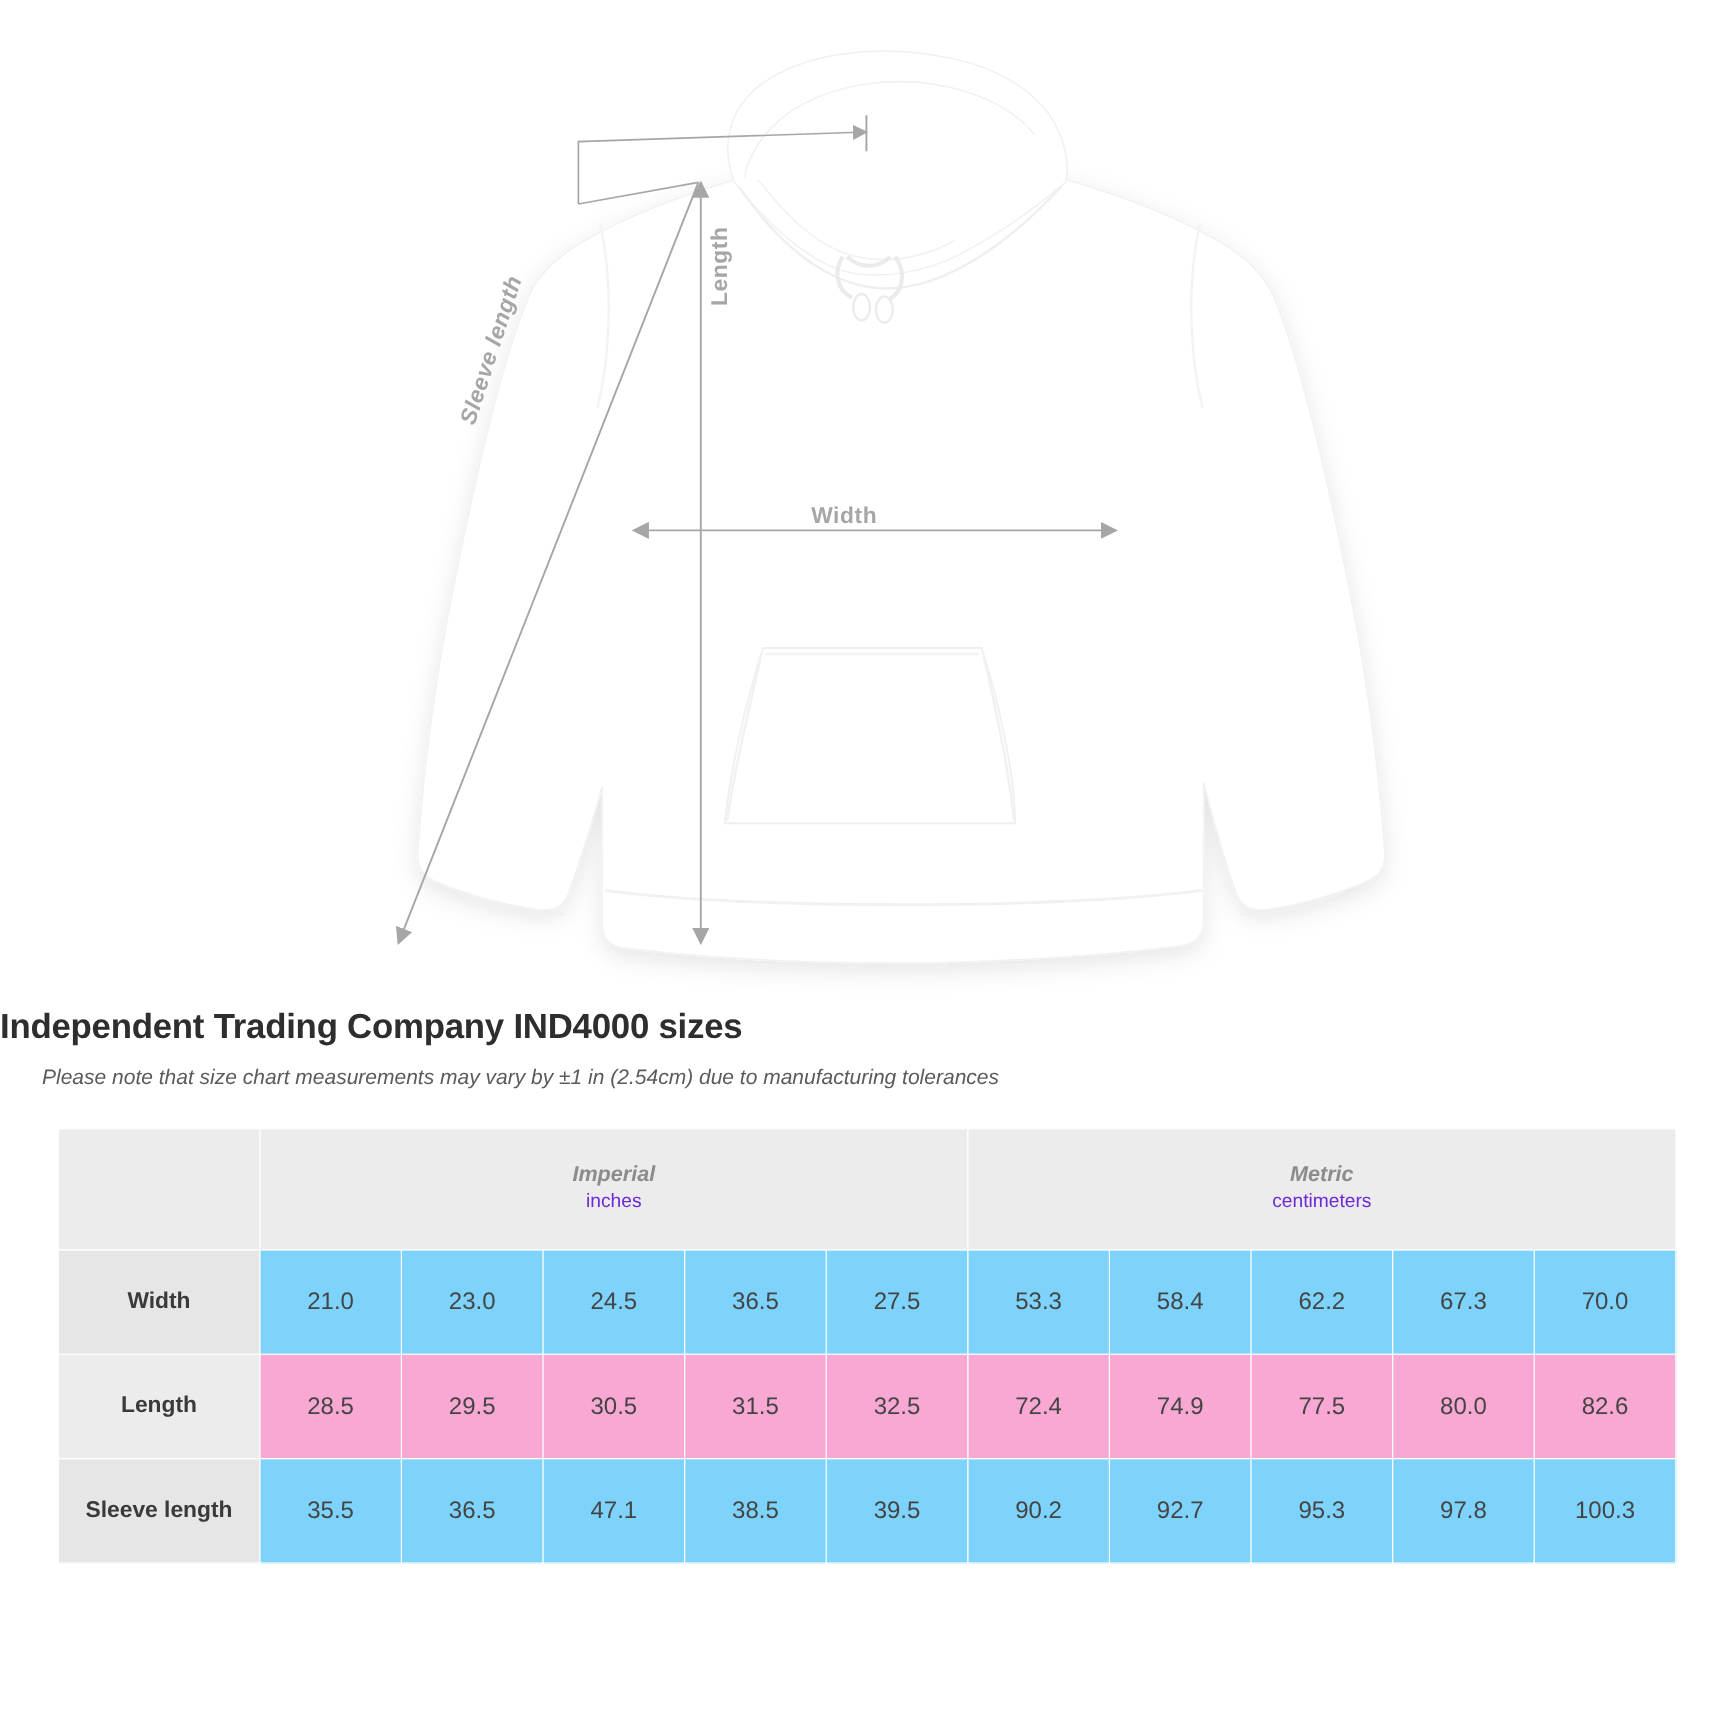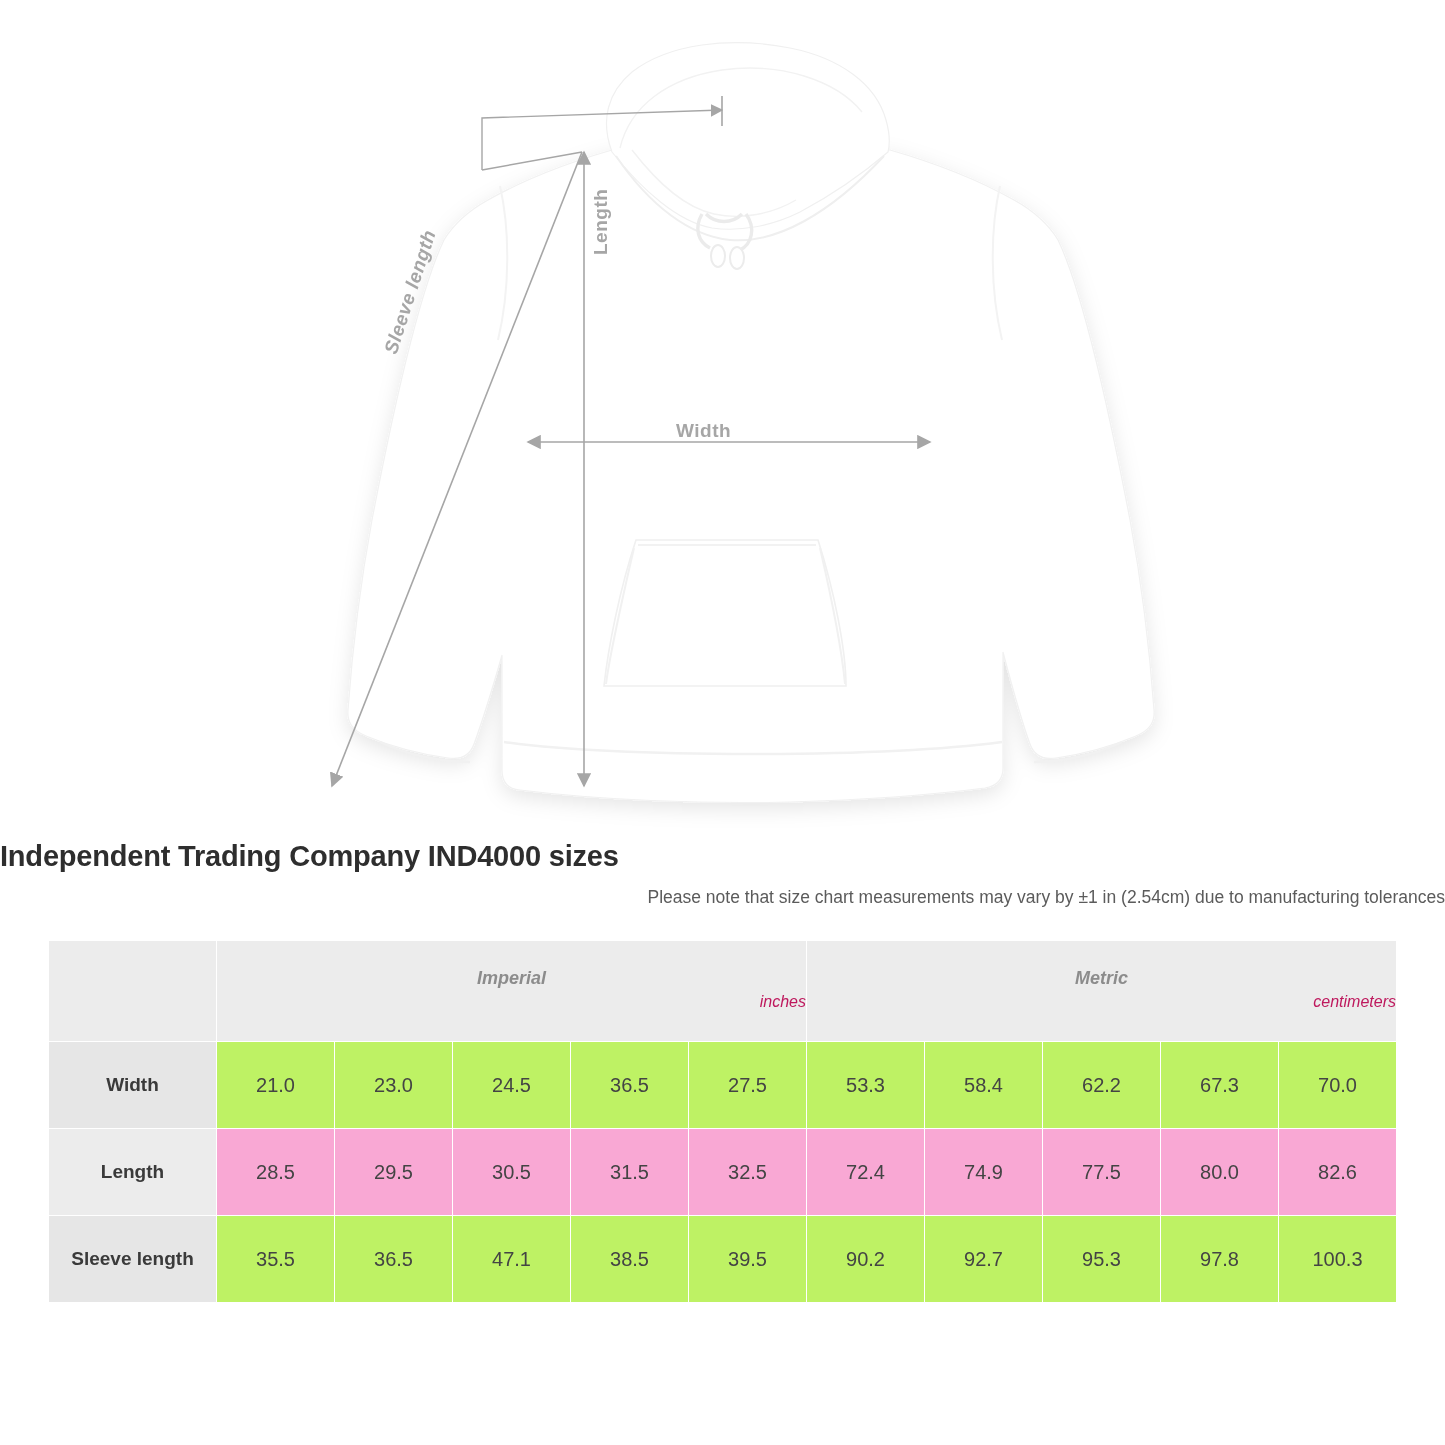--- a/index.html
+++ b/index.html
@@ -54,24 +54,26 @@
 
   
   .title {
     font-size: 29px;
     font-weight: bold;
     color: #2e2e2e;
     margin: 10px 0 0 0;
     letter-spacing: -0.2px;
   }
   .subtitle {
-    text-align: right;
+    text-align: left;
     font-size: 17.5px;
+    font-style: italic;
     color: #5b5b5b;
     margin: 14px 0 0 0;
+    padding-left: 35px;
   }
 
   
   .table-wrap {
     margin: 32px 48px 0 48px;
     width: 1349px;
   }
   table.size-table {
     border-collapse: collapse;
     width: 100%;
@@ -89,24 +91,22 @@
   }
   .unit-head .unit-name {
     font-size: 18px;
     font-style: italic;
     font-weight: bold;
     color: #8c8c8c;
     line-height: 1.25;
   }
   .unit-head .unit-sub {
     font-size: 16px;
-    font-style: italic;
-    color: #be185d;
+    color: #6d28d9;
     line-height: 1.6;
-    text-align: right;
   }
   .corner-cell {
     background: #ececec;
   }
   tr.size-row td {
     height: 84px;
     background: #f7f7f7;
     font-size: 19px;
     color: #4a4a4a;
   }
@@ -115,21 +115,21 @@
     font-weight: bold;
     color: #3a3a3a;
   }
   tr.data-row td {
     height: 84px;
     font-size: 20px;
     color: #444444;
     background: #f9a8d4;
   }
   tr.data-row.alt td {
-    background: #bef264;
+    background: #7dd3fc;
   }
   tr.data-row td.rowhead {
     background: #ececec;
     font-weight: bold;
     font-size: 19px;
     color: #3a3a3a;
   }
   tr.data-row.alt td.rowhead {
     background: #e6e6e6;
   }

